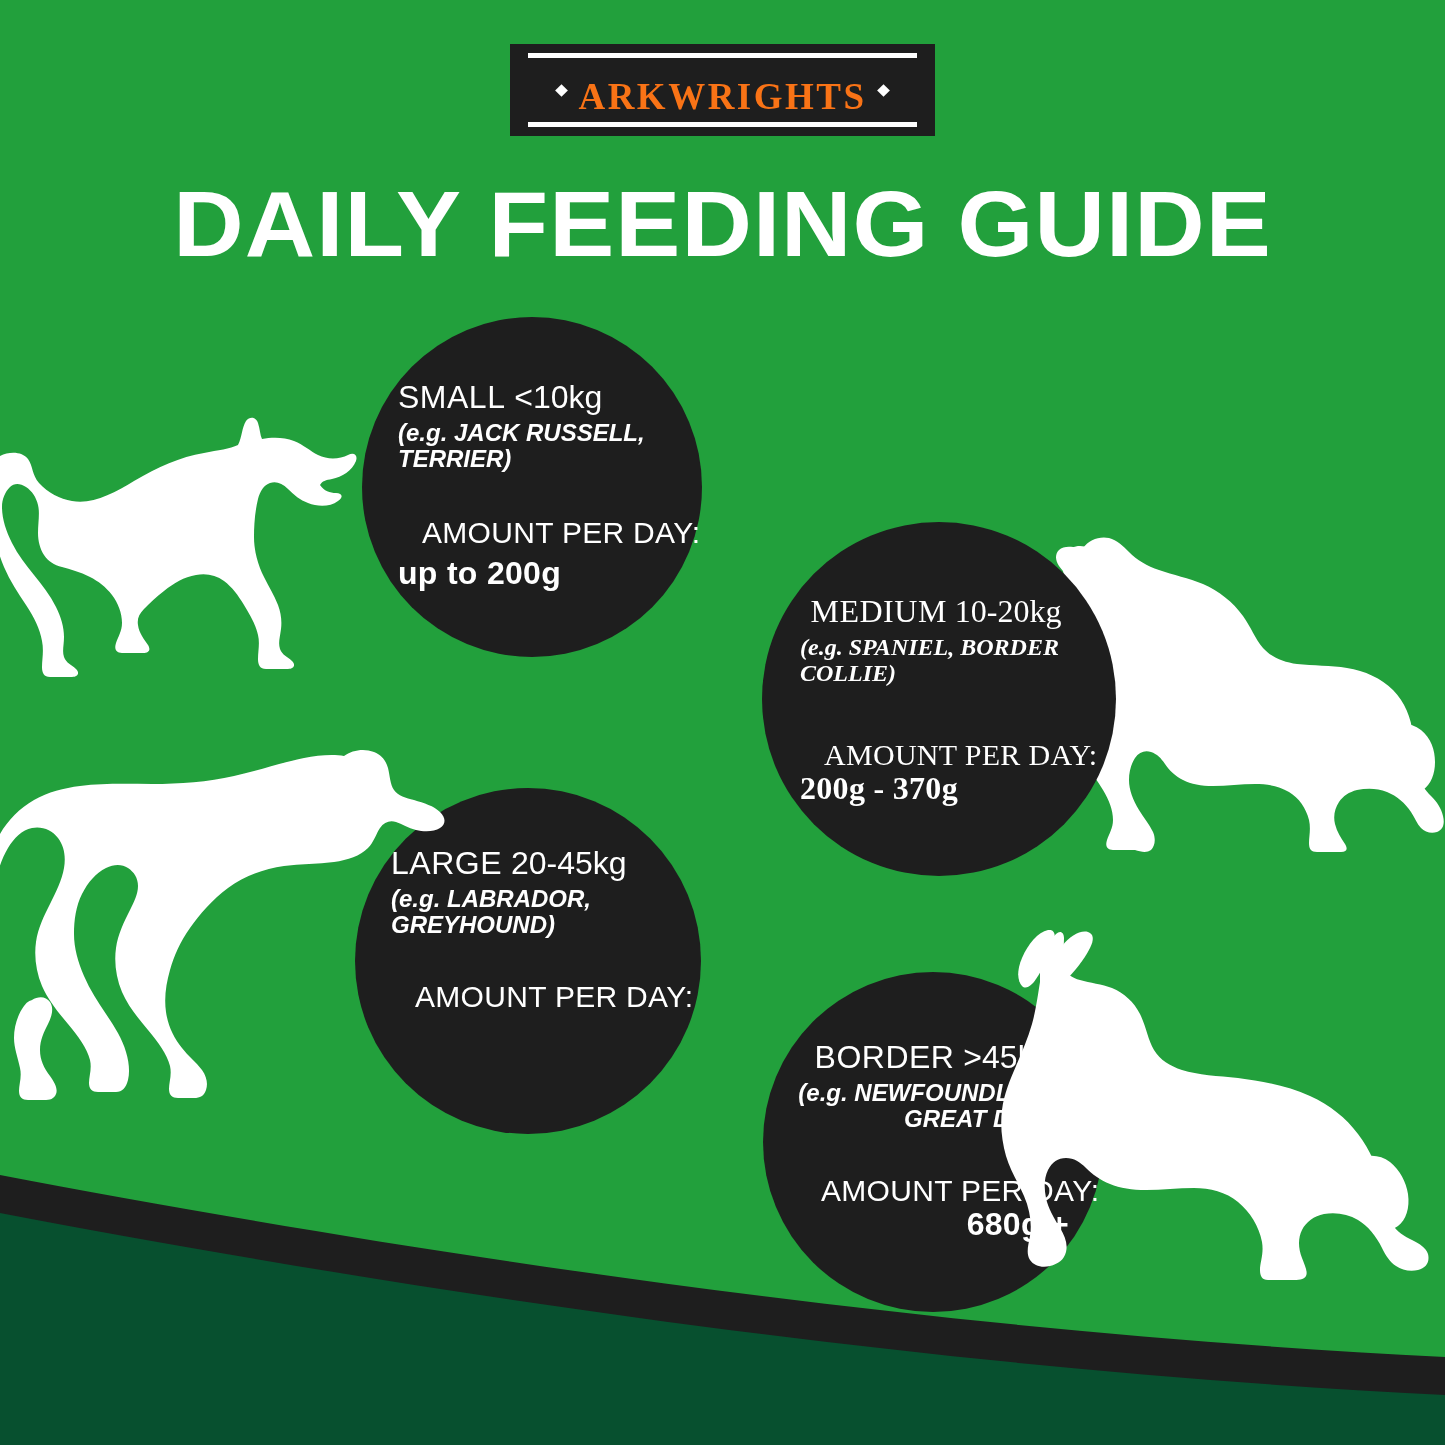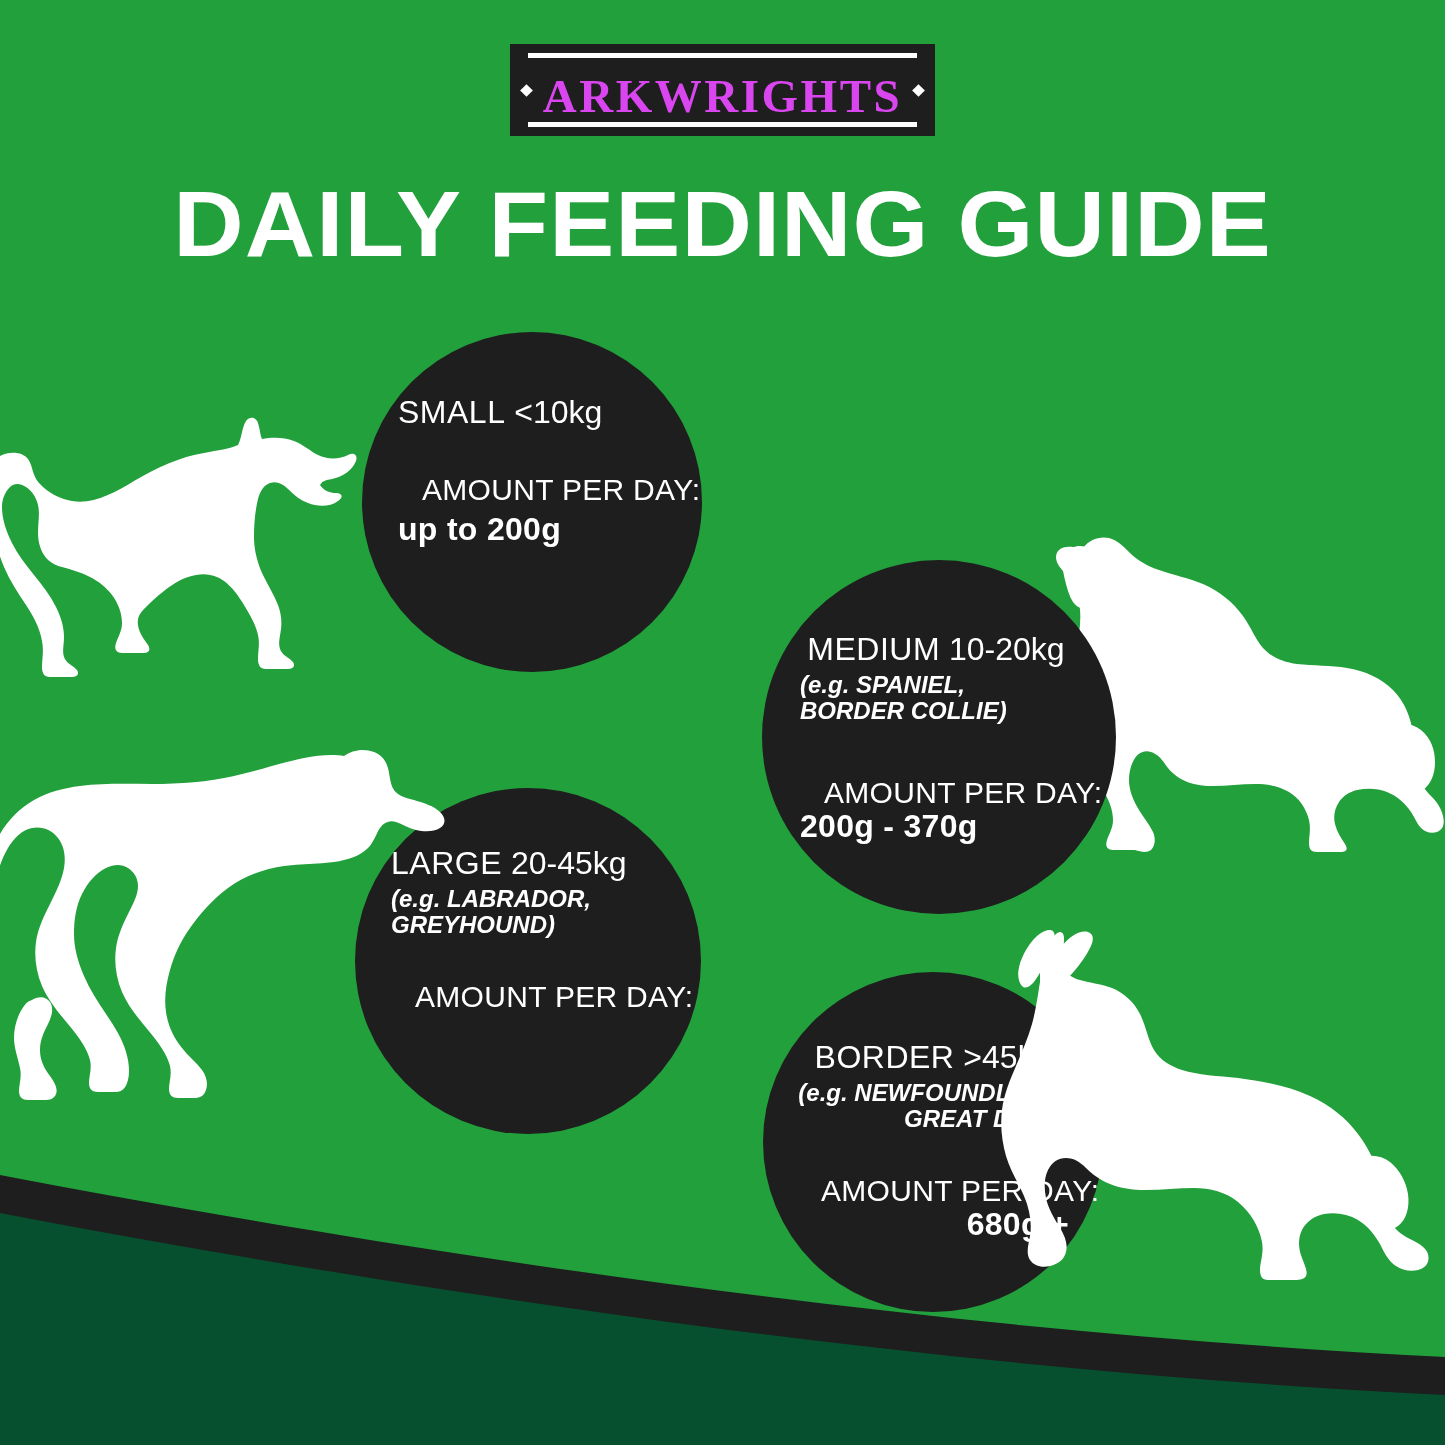--- a/index.html
+++ b/index.html
@@ -51,22 +51,22 @@
     display: flex;
     align-items: center;
     justify-content: center;
     gap: 12px;
     flex: 1;
     width: 100%;
   }
   .logo-text {
     font-family: "Liberation Serif", "DejaVu Serif", serif;
     font-weight: bold;
-    color: #d946ef;
-    font-size: 47px;
+    color: #f97316;
+    font-size: 37px;
     letter-spacing: 2.5px;
     line-height: 1;
     white-space: nowrap;
     margin-top: 12px;
   }
   .logo-diamond {
     width: 9px;
     height: 9px;
     background: #ffffff;
     transform: rotate(45deg);
@@ -106,22 +106,22 @@
 
   
   .circle {
     position: absolute;
     border-radius: 50%;
     background: #1E1E1E;
     color: #ffffff;
     box-sizing: border-box;
     z-index: 3;
   }
-  #circle-small  { left: 362px; top: 332px;  width: 340px; height: 340px; }
-  #circle-medium { left: 762px; top: 560px;  width: 354px; height: 354px; }
+  #circle-small  { left: 362px; top: 317px;  width: 340px; height: 340px; }
+  #circle-medium { left: 762px; top: 522px;  width: 354px; height: 354px; font-family: Liberation Serif, serif; }
   #circle-large  { left: 355px; top: 788px;  width: 346px; height: 346px; }
   #circle-giant  { left: 763px; top: 972px;  width: 340px; height: 340px; }
 
   .circle-inner {
     position: absolute;
     left: 0;
     width: 100%;
     box-sizing: border-box;
   }
   #circle-small  .circle-inner { top: 63px;  padding: 0 26px 0 36px; text-align: left; }
@@ -351,20 +351,23 @@
                C368,284 366,272 362,260 C358,248 352,238 356,230 Z"></path>
     </svg>
   </div>
 
   <div class="circle" id="circle-small">
     <div class="circle-inner">
       <div class="size-line">
         <span class="size-name">SMALL</span> 
         <span class="size-weight">&lt;10kg</span>
       </div>
+      <div class="breed-line">
+        <i>(e.g. JACK RUSSELL, TERRIER)</i>
+      </div>
       <div class="amount-block">
         <div class="amount-label">AMOUNT PER DAY:</div>
         <div class="amount-value">up to 200g</div>
       </div>
     </div>
   </div>
 
   <div class="circle" id="circle-medium">
     <div class="circle-inner">
       <div class="size-line">

